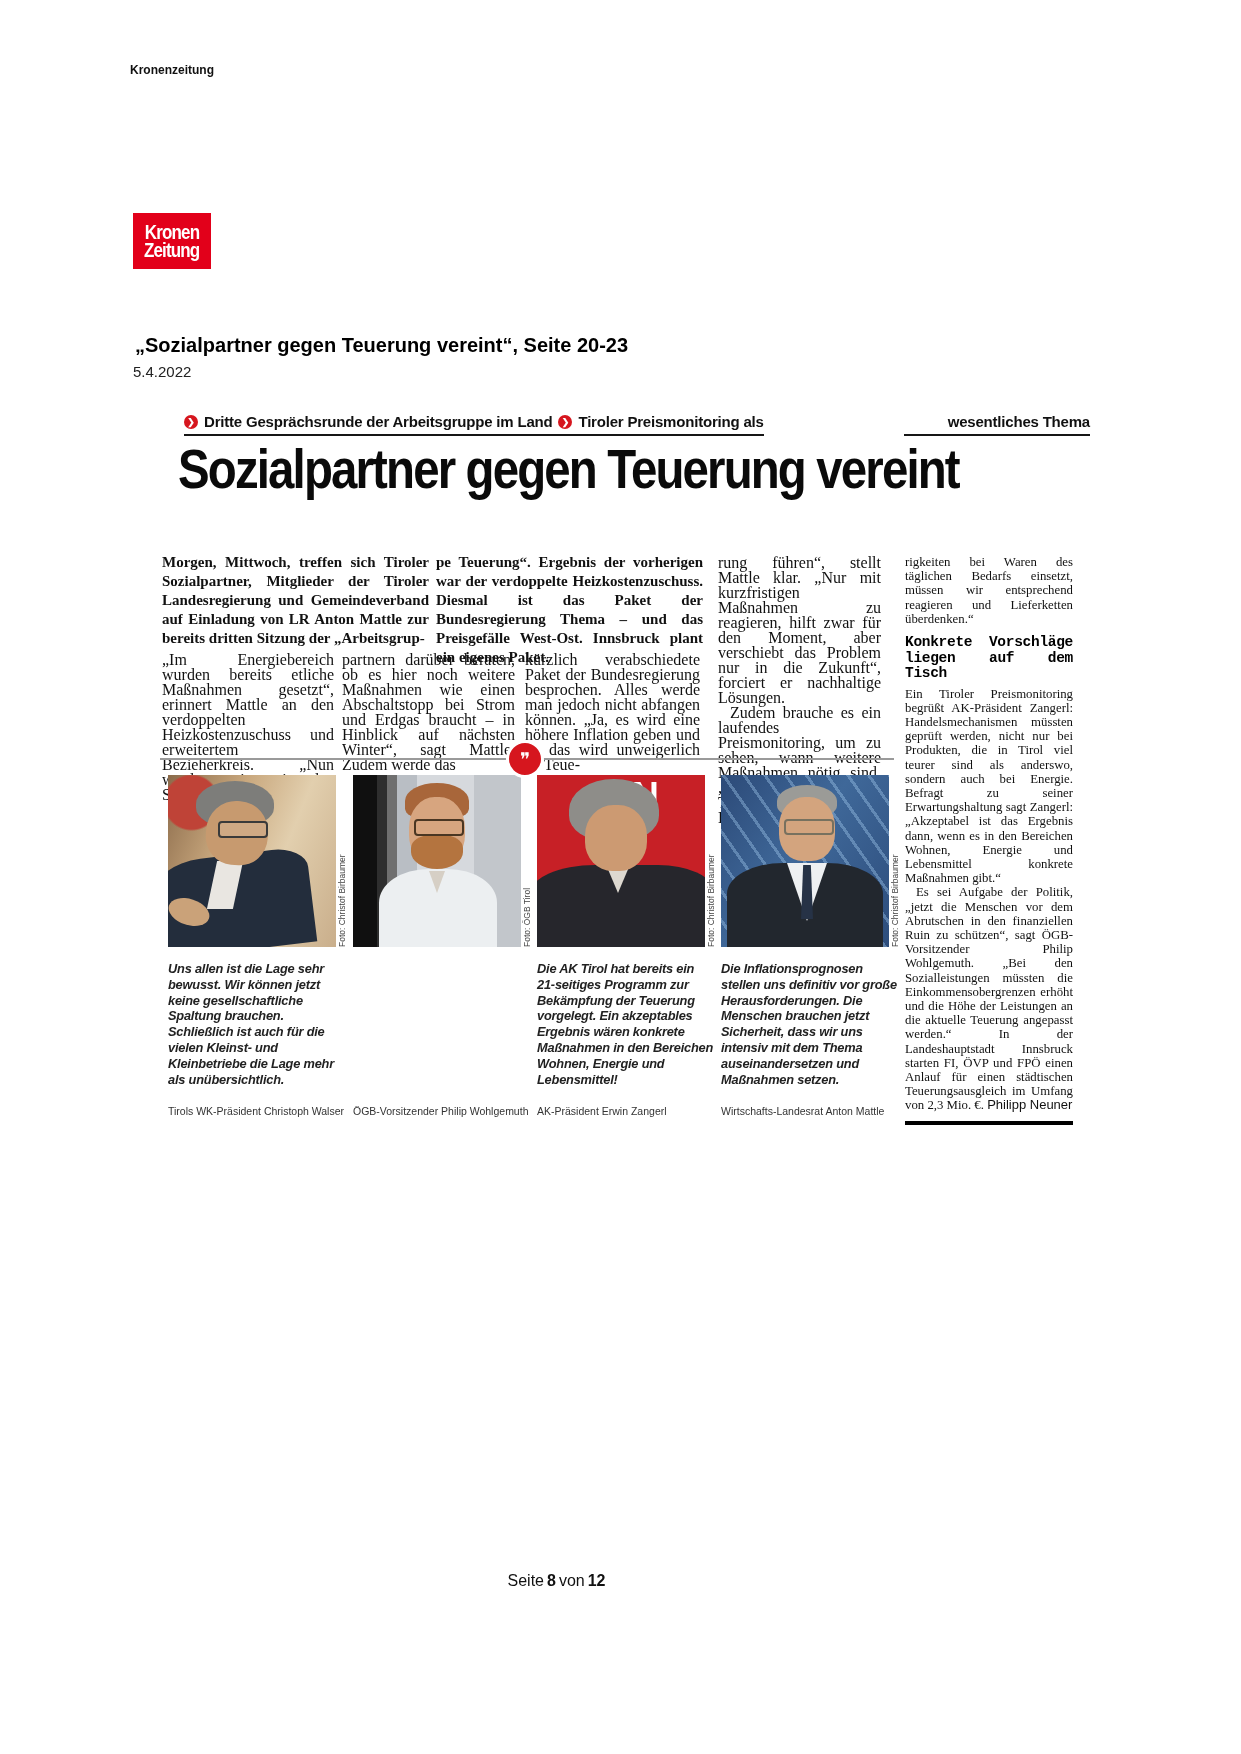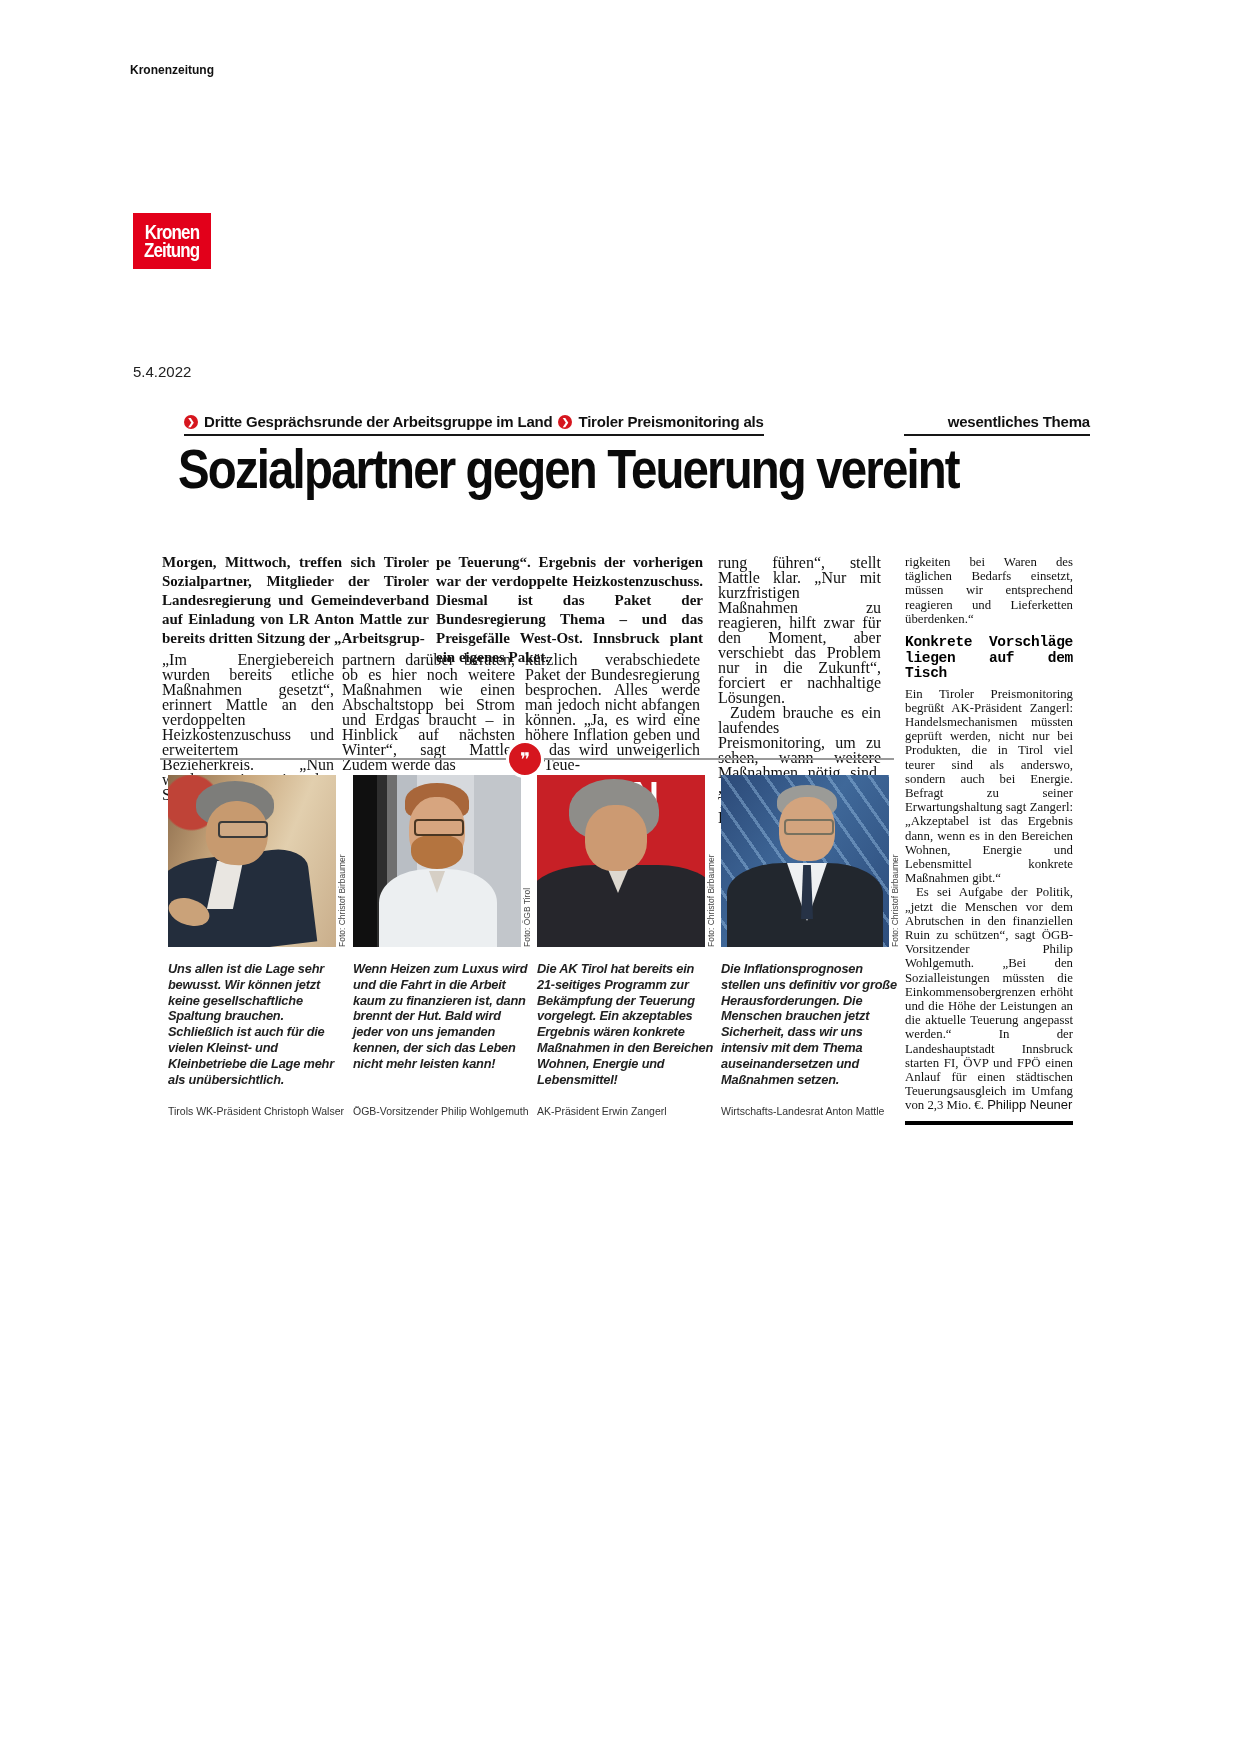--- a/index.html
+++ b/index.html
@@ -124,20 +124,21 @@
 
 <div class="page">
 
   <div class="src-name">Kronenzeitung</div>
 
   <div class="logo">
     <span>Kronen</span>
     <span>Zeitung</span>
   </div>
 
+  <div class="clip-title">„Sozialpartner gegen Teuerung vereint“, Seite 20-23</div>
   <div class="clip-date">5.4.2022</div>
 
   <div class="article">
 
     <div class="kicker">
       <div class="kicker-left">
         <span class="bullet">❯</span>
         <span>Dritte Gesprächsrunde der Arbeitsgruppe im Land</span>
         <span class="bullet">❯</span>
         <span>Tiroler Preismonitoring als</span>
@@ -212,25 +213,27 @@
         <div class="shirt"></div>
         <div class="tie"></div>
         <div class="hair"></div>
         <div class="face"></div>
         <div class="glasses"></div>
       </div>
       <div class="credit">Foto: Christof Birbaumer</div>
     </div>
 
     <div class="quote q1">Uns allen ist die Lage sehr bewusst. Wir können jetzt keine gesellschaftliche Spaltung brauchen. Schließlich ist auch für die vielen Kleinst- und Kleinbetriebe die Lage mehr als unübersichtlich.</div>
-    <div class="quote q2">Wenn Heizen zum Luxus wird und die Fahrt in die Arbeit kaum zu finanzieren ist, dann brennt der Hut. Bald wird jeder von uns jemanden kennen, der sich das Leben nicht mehr leisten kann!</div>
     <div class="quote q3">Die AK Tirol hat bereits ein 21-seitiges Programm zur Bekämpfung der Teuerung vorgelegt. Ein akzeptables Ergebnis wären konkrete Maßnahmen in den Bereichen Wohnen, Energie und Lebensmittel!</div>
     <div class="quote q4">Die Inflationsprognosen stellen uns definitiv vor große Herausforderungen. Die Menschen brauchen jetzt Sicherheit, dass wir uns intensiv mit dem Thema auseinandersetzen und Maßnahmen setzen.</div>
 
     <div class="caption q1">Tirols WK-Präsident Christoph Walser</div>
     <div class="caption q2">ÖGB-Vorsitzender Philip Wohlgemuth</div>
     <div class="caption q3">AK-Präsident Erwin Zangerl</div>
     <div class="caption q4">Wirtschafts-Landesrat Anton Mattle</div>
 
   </div>
 
+  <div class="footer">
+    <span>Seite</span><b>8</b><span>von</span><b>12</b>
+  </div>
 
 </div>
 
 </body></html>

